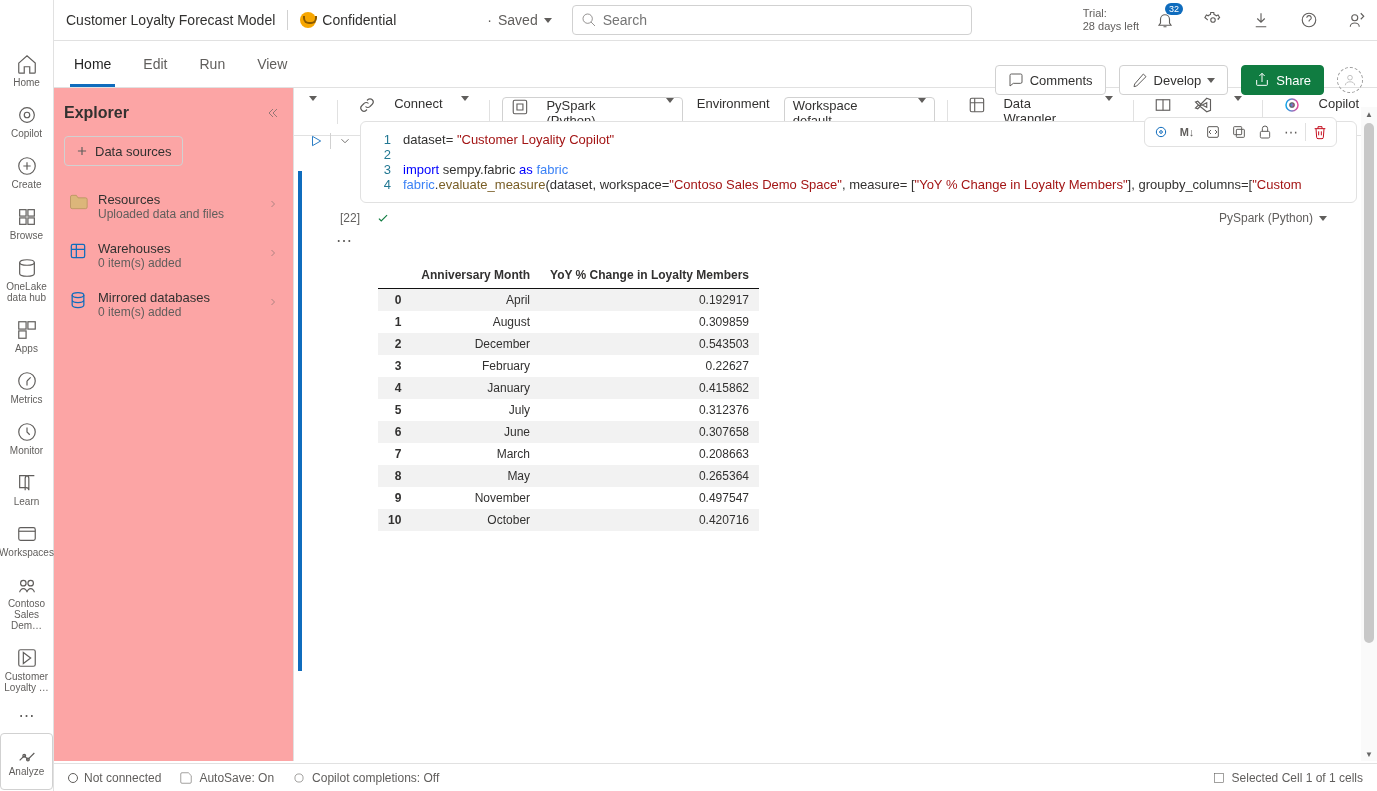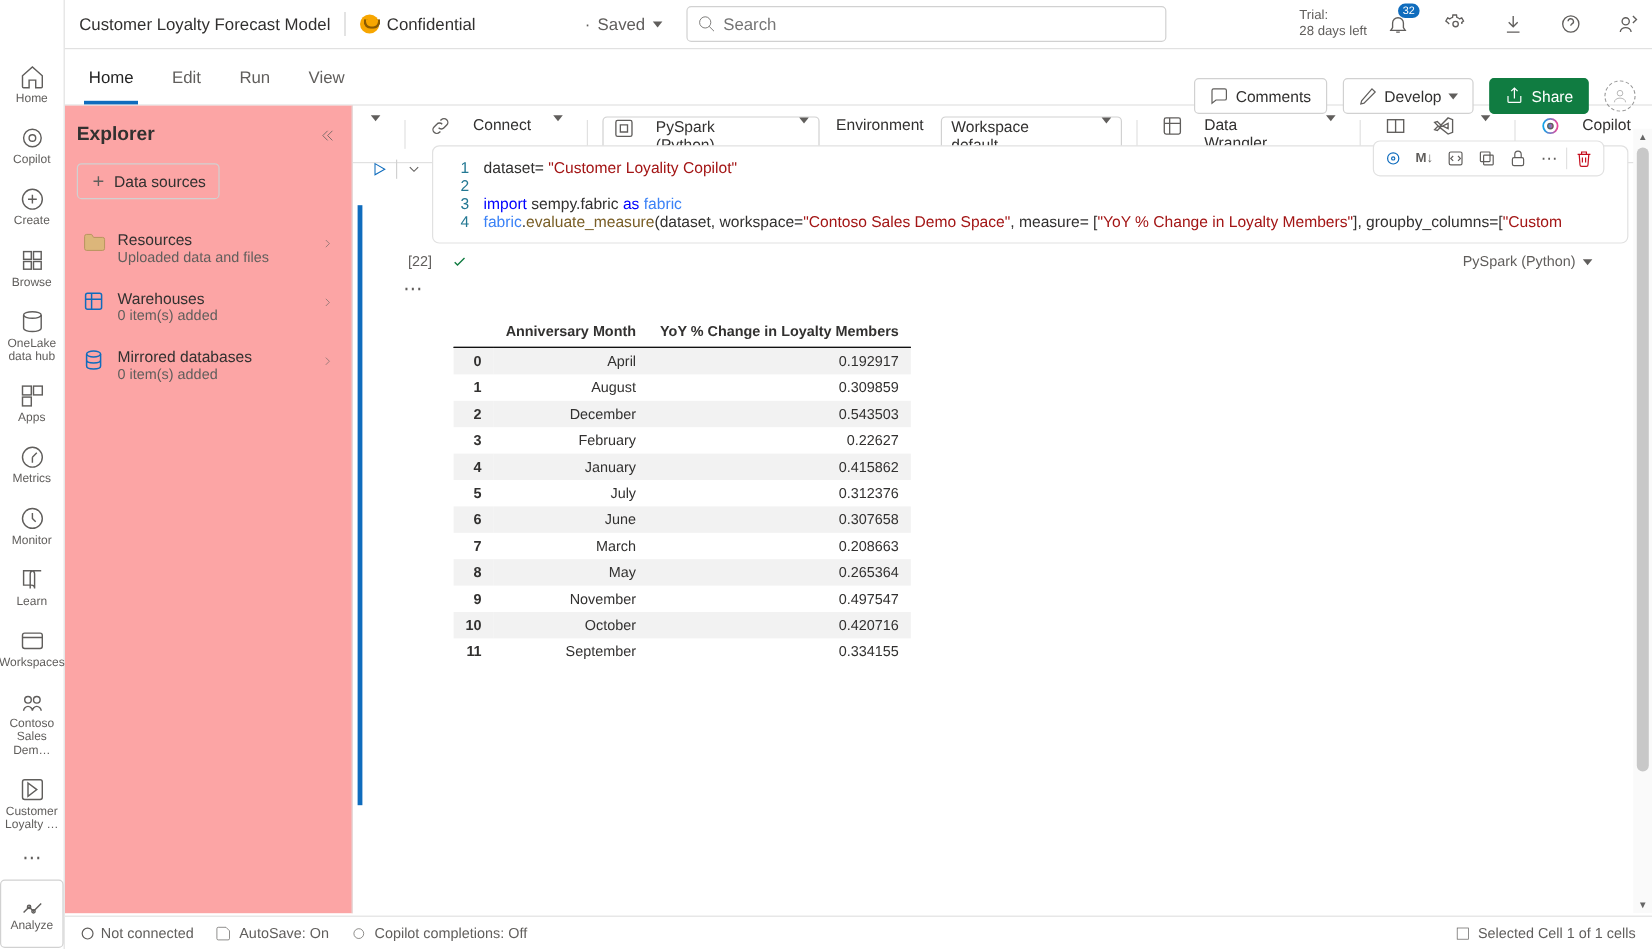--- a/index.html
+++ b/index.html
@@ -629,25 +629,20 @@
           <tr>
             <td class="idx">9</td>
             <td>November</td>
             <td>0.497547</td>
           </tr>
           <tr>
             <td class="idx">10</td>
             <td>October</td>
             <td>0.420716</td>
           </tr>
-          <tr>
-            <td class="idx">11</td>
-            <td>September</td>
-            <td>0.334155</td>
-          </tr>
         </tbody>
     </table>
   </div>
 
   <div class="scroll-wrap">
     <div class="arrow">▲</div>
     <div class="thumb"></div>
     <div class="arrow" style="position:absolute;bottom:0;width:100%;">▼</div>
   </div>
 </div>

